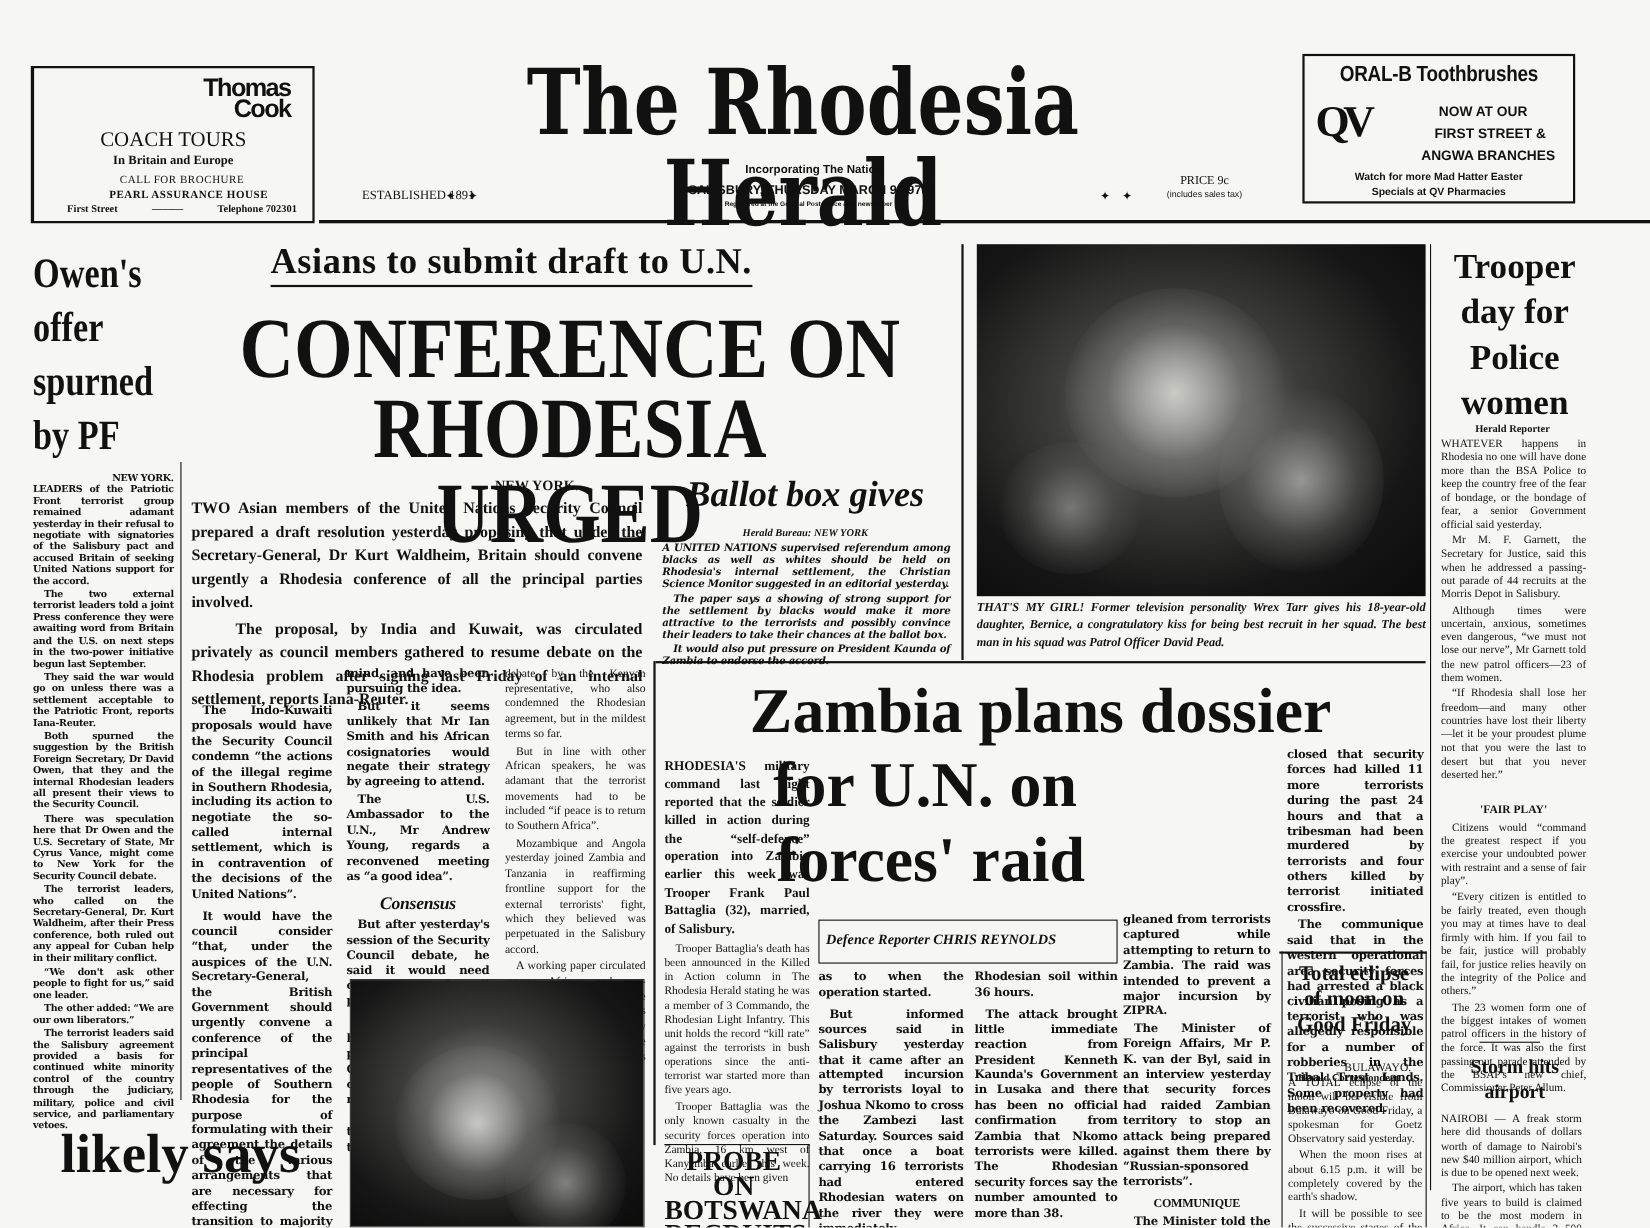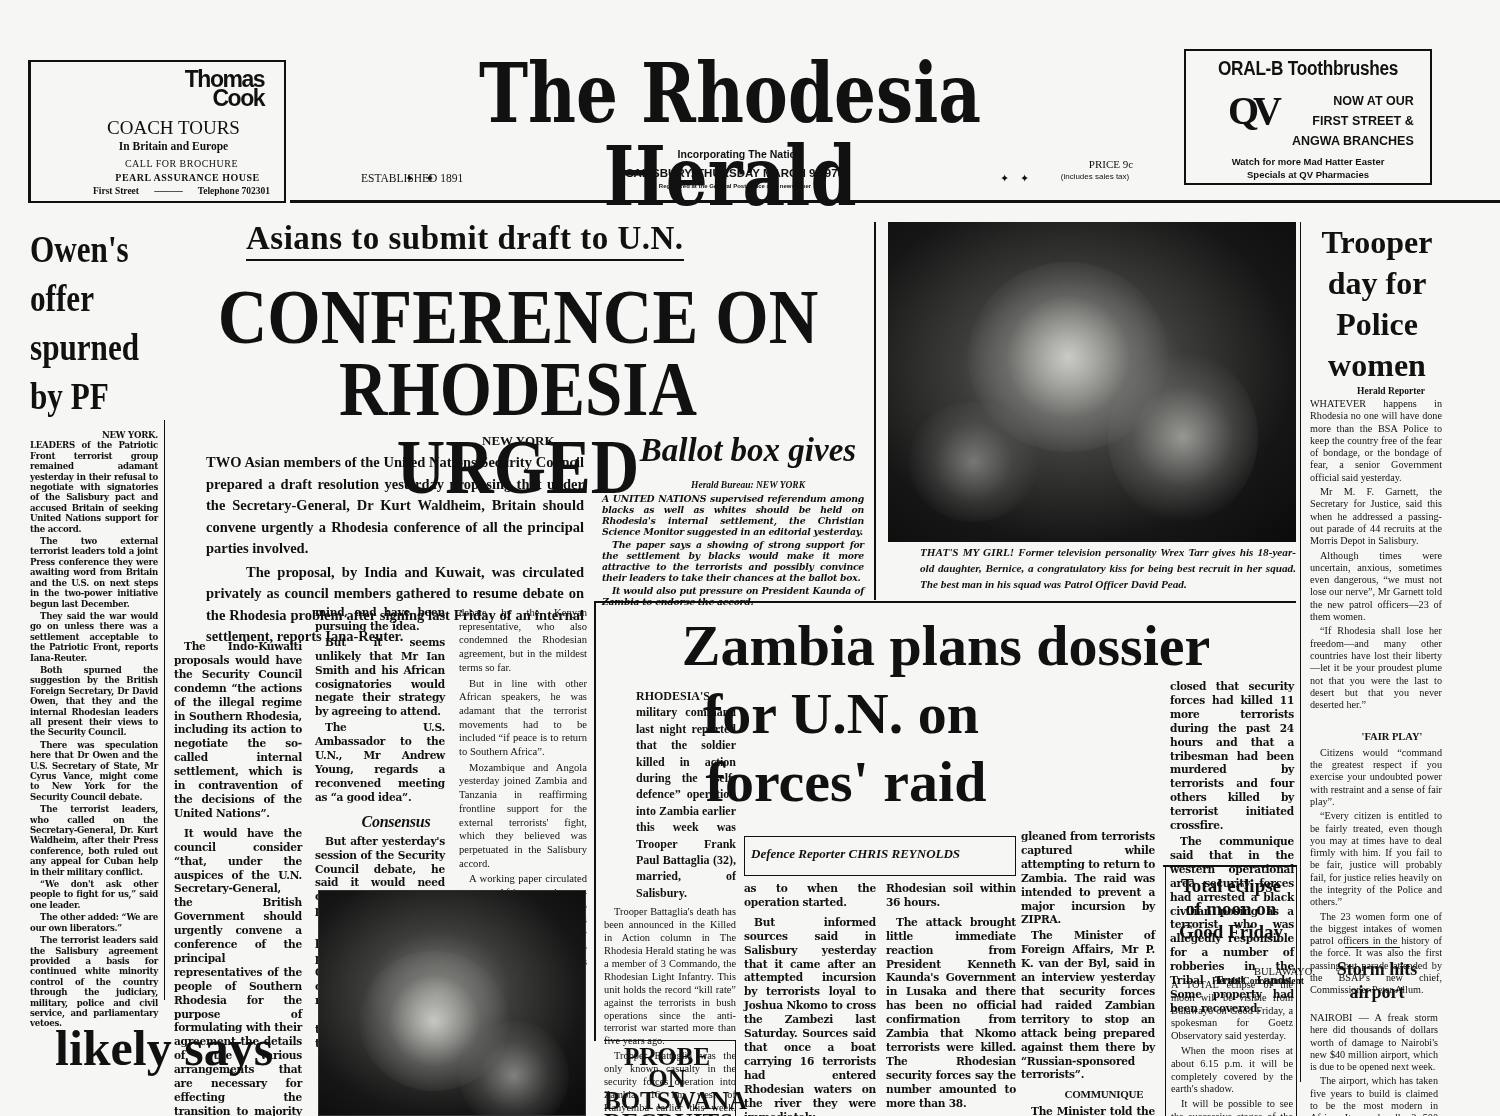--- a/index.html
+++ b/index.html
@@ -1,20 +1,20 @@
 <!DOCTYPE html>
 <html><head>
 <meta charset="utf-8">
 <style>
   * { box-sizing: border-box; margin: 0; padding: 0; }
   html, body { width: 1500px; height: 1116px; overflow: hidden; background: #f6f6f4; }
   body { position: relative; font-family: "Liberation Serif", "DejaVu Serif", serif; color: #111; }
   .abs { position: absolute; }
-  .serif { font-family: "Liberation Serif", serif; padding-left: 32px; }
-  .sans { font-family: "Liberation Sans", sans-serif; text-align: right; }
+  .serif { font-family: "Liberation Serif", serif; }
+  .sans { font-family: "Liberation Sans", sans-serif; }
   .bold { font-weight: bold; }
   .ital { font-style: italic; }
   .col-text { font-size: 10.6px; line-height: 13.9px; text-align: justify; font-weight: bold; font-family: "DejaVu Serif", serif; letter-spacing: -0.25px; }
   .col-text p { text-indent: 10px; }
   .col-text p + p { margin-top: 2px; }
   .col-text.light { font-weight: normal; font-family: "Liberation Serif", serif; font-size: 11.3px; letter-spacing: 0; }
   .col-text.italic { font-style: italic; }
   .rule-h { position: absolute; background: #111; height: 2px; }
   .rule-v { position: absolute; background: #111; width: 1.5px; }
   .photo { position: absolute; background: radial-gradient(ellipse at 45% 45%, #8a8a86 0%, #3c3c3a 35%, #161616 70%, #0b0b0b 100%); overflow: hidden; }
@@ -74,21 +74,21 @@
 
 <div class="abs headline" style="left:30px;top:225px;width:130px;font-size:38px;line-height:49px;transform:scaleX(0.82);transform-origin:left top;white-space:nowrap;">
   <div>Owen's</div>
   <div>offer</div>
   <div>spurned</div>
   <div>by PF</div>
 </div>
 <div class="abs col-text" style="left:30px;top:430px;width:128px;font-size:8.6px;line-height:10.4px;">
   <div style="text-align:right;">NEW YORK.</div>
   <p style="text-indent:0">LEADERS of the Patriotic Front terrorist group remained adamant yesterday in their refusal to negotiate with signatories of the Salisbury pact and accused Britain of seeking United Nations support for the accord.</p>
-  <p>The two external terrorist leaders told a joint Press conference they were awaiting word from Britain and the U.S. on next steps in the two-power initiative begun last December.</p>
+  <p>The two external terrorist leaders told a joint Press conference they were awaiting word from Britain and the U.S. on next steps in the two-power initiative begun last September.</p>
   <p>They said the war would go on unless there was a settlement acceptable to the Patriotic Front, reports Iana-Reuter.</p>
   <p>Both spurned the suggestion by the British Foreign Secretary, Dr David Owen, that they and the internal Rhodesian leaders all present their views to the Security Council.</p>
   <p>There was speculation here that Dr Owen and the U.S. Secretary of State, Mr Cyrus Vance, might come to New York for the Security Council debate.</p>
   <p>The terrorist leaders, who called on the Secretary-General, Dr. Kurt Waldheim, after their Press conference, both ruled out any appeal for Cuban help in their military conflict.</p>
   <p>“We don't ask other people to fight for us,” said one leader.</p>
   <p>The other added: “We are our own liberators.”</p>
   <p>The terrorist leaders said the Salisbury agreement provided a basis for continued white minority control of the country through the judiciary, military, police and civil service, and parliamentary vetoes.</p>
 </div>
 <div class="rule-v" style="left:164px;top:420px;height:580px;width:1px;"></div>
 

